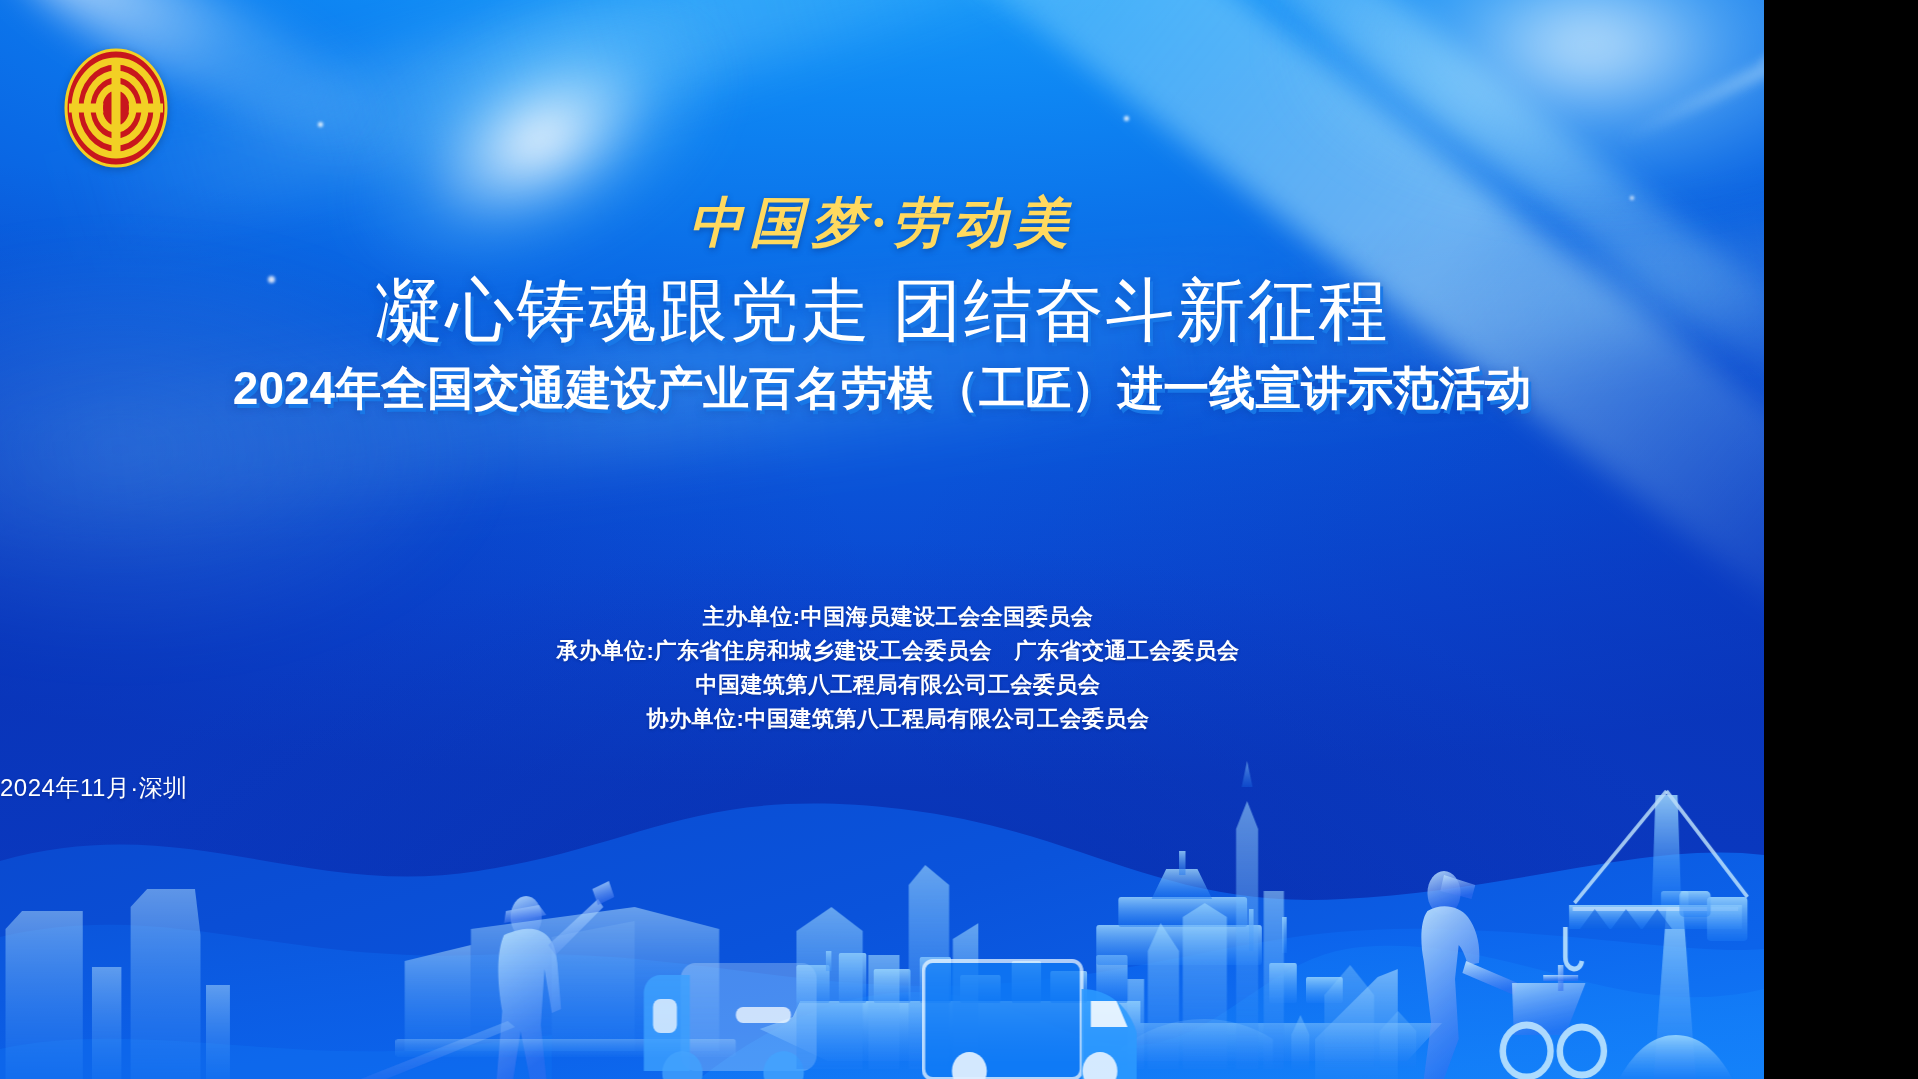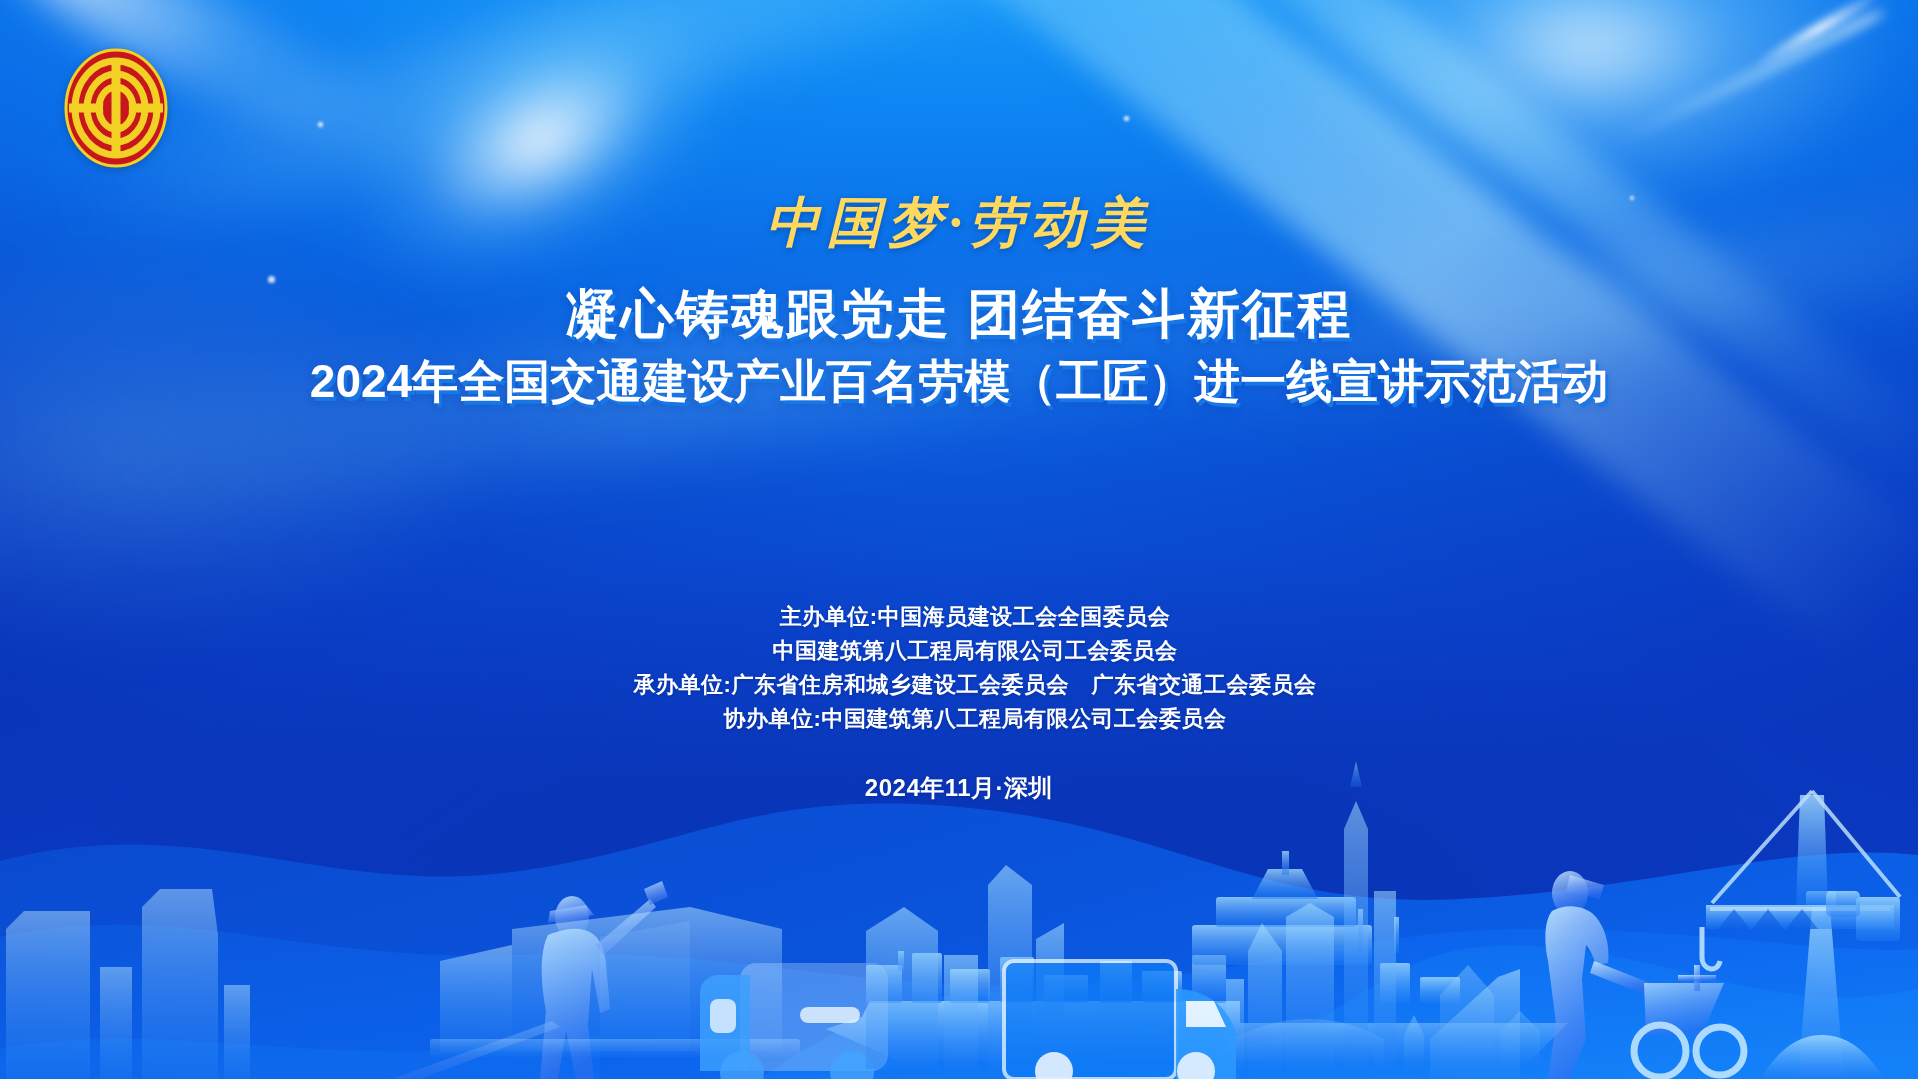--- a/index.html
+++ b/index.html
@@ -2,21 +2,21 @@
 <html><head>
 <meta charset="utf-8">
 <style>
   html, body {
     margin: 0;
     padding: 0;
     background: #000;
   }
   .stage {
     position: relative;
-    width: 1918px;
+    width: 1764px;
     height: 1079px;
     overflow: hidden;
     font-family: "Liberation Sans", "DejaVu Sans", sans-serif;
     background: #0a4fd4;
   }
 
   
   .bg-base {
     position: absolute; inset: 0;
     background:
@@ -153,23 +153,23 @@
     font-family: "Liberation Serif", "DejaVu Serif", serif;
     font-size: 54px;
     font-weight: 700;
     font-style: italic;
     letter-spacing: 7px;
     color: #ffd95e;
     line-height: 1;
     text-shadow: 0 2px 6px rgba(0,40,120,.45);
   }
   .headline {
-    margin-top: 35px;
-    font-size: 53px;
-    font-weight: 700;
+    margin-top: 24px;
+    font-size: 69px;
+    font-weight: 400;
     color: #ffffff;
     letter-spacing: 2px;
     line-height: 1.08;
     text-shadow:
       3px 4px 0 rgba(24,120,232,.95),
       0 3px 10px rgba(3,40,120,.35);
   }
   .subhead {
     margin-top: 14px;
     font-size: 46px;
@@ -190,24 +190,24 @@
     font-size: 22px;
     font-weight: 700;
     line-height: 34px;
     letter-spacing: .5px;
     text-shadow: 0 1px 3px rgba(2,34,110,.45);
   }
   .orgs .line { white-space: pre; margin-left: 32px; }
   .date {
     position: absolute;
     left: 0; right: 0; top: 772px;
-    text-align: center;
+    text-align: left;
     color: #ffffff;
     font-size: 24px;
-    font-weight: 700;
+    font-weight: 400;
     letter-spacing: .5px;
     text-shadow: 0 1px 3px rgba(2,34,110,.45);
   }
 </style>
 </head>
 <body>
 
 <div class="stage">
 
   <div class="bg-base"></div>
@@ -401,20 +401,20 @@
   </div>
 
   <div class="title-wrap">
     <div class="calligraphy">中国梦·劳动美</div>
     <div class="headline">凝心铸魂跟党走 团结奋斗新征程</div>
     <div class="subhead">2024年全国交通建设产业百名劳模（工匠）进一线宣讲示范活动</div>
   </div>
 
   <div class="orgs">
     <div class="line">主办单位:中国海员建设工会全国委员会</div>
+    <div class="line">承办单位:广东省住房和城乡建设工会委员会　广东省交通工会委员会</div>
     <div class="line">中国建筑第八工程局有限公司工会委员会</div>
-    <div class="line">承办单位:广东省住房和城乡建设工会委员会　广东省交通工会委员会</div>
     <div class="line">协办单位:中国建筑第八工程局有限公司工会委员会</div>
   </div>
 
   <div class="date">2024年11月·深圳</div>
 
 </div>
 
 </body></html>

